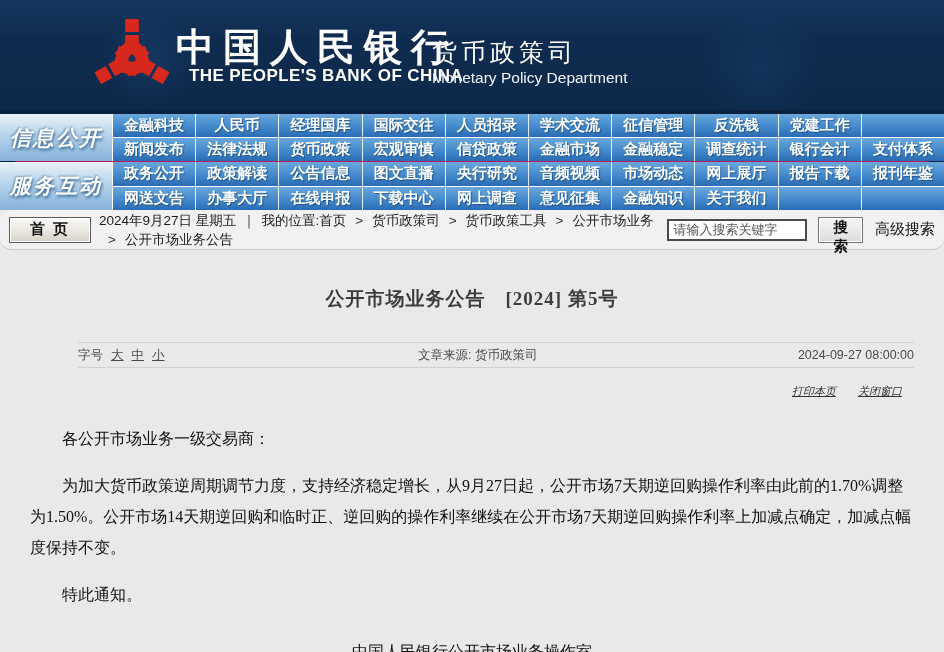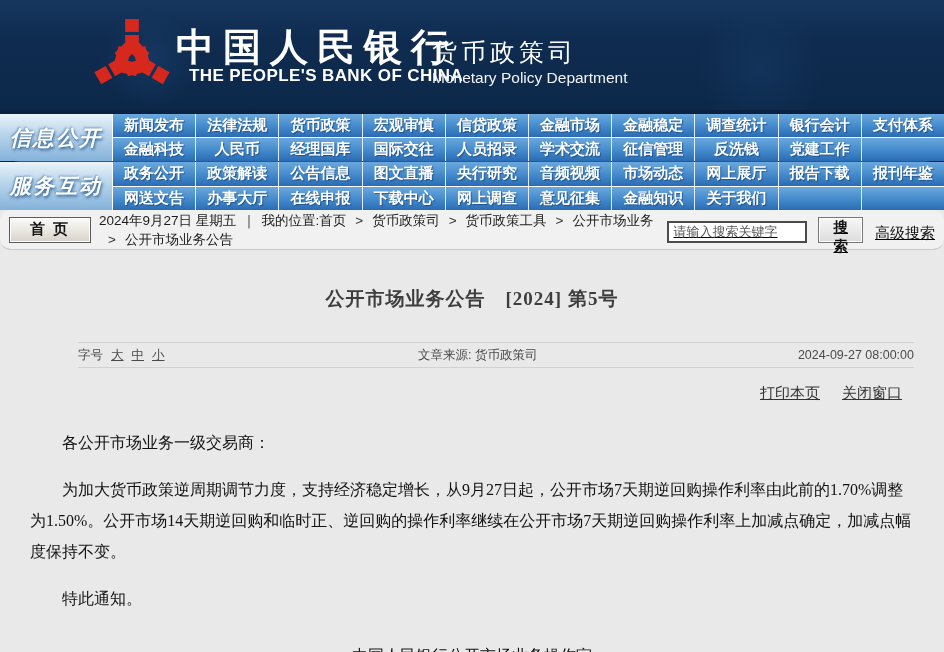--- a/index.html
+++ b/index.html
@@ -73,21 +73,21 @@
     border:1px solid #5a5a5c; box-shadow:inset 0 0 0 1px #ffffff;
     font-weight:bold; font-size:15px; color:#141414; letter-spacing:2px;
     cursor:pointer; font-family:inherit;
   }
   .crumb-text {
     margin-left:8px; width:578px; font-size:13.5px; color:#1c1c1c; line-height:19px;
   }
   .crumb-text .sep { margin:0 6px; }
   .crumb-text .gt { margin:0 9px; color:#333; }
   .crumb-link { cursor:pointer; }
-  .search-area { margin-left:auto; display:flex; align-items:flex-end;text-decoration:underline; }
+  .search-area { margin-left:auto; display:flex; align-items:center; }
   .search-input {
     width:140px; height:22px; border:2px solid #4b4b4b; background:#ffffff;
     font-size:13px; padding:1px 4px; color:#333; font-family:inherit;
   }
   .search-input::placeholder { color:#555; }
   .search-btn {
     margin-left:11px; height:26px; padding:0 9px;
     border:1px solid #767678; background:linear-gradient(180deg,#f7f7f7 0%,#dcdcdc 100%);
     box-shadow:inset 0 0 0 1px #ffffff;
     font-size:14.5px; font-weight:bold; color:#141414; cursor:pointer; font-family:inherit;
@@ -105,21 +105,21 @@
     margin-top:30px; height:26px;
     border-top:1px solid #d2d2d2; border-bottom:1px solid #d2d2d2;
     display:flex; align-items:center; font-size:12.5px; color:#4a4a4a; position:relative;margin-left:48px;
   }
   .meta-left { display:flex; align-items:center; }
   .size-link { margin-left:8px; text-decoration:underline; cursor:pointer; color:#4a4a4a; }
   .meta-source { position:absolute; left:340px; }
   .meta-date { margin-left:auto; }
   .print-row {
     display:flex; justify-content:flex-end; margin-top:16px; padding-right:12px;
-    font-size:15px; color:#333;
+    font-size:11px; color:#333;font-style:italic;
   }
   .print-row span { text-decoration:underline; cursor:pointer; }
   .print-row span + span { margin-left:22px; }
 
   .body-text {
     font-family:"Liberation Serif","DejaVu Serif",serif;
     font-size:16px; color:#121212; line-height:31px;
   }
   .salutation { margin-top:24px; text-indent:2em; }
   .para { margin-top:16px; text-indent:2em; }
@@ -149,43 +149,43 @@
   <div class="bank-en">THE PEOPLE'S BANK OF CHINA</div>
   <div class="dept-cn">货币政策司</div>
   <div class="dept-en">Monetary Policy Department</div>
 </div>
 
 <div class="nav">
     <div class="nav-group">
       <div class="nav-label">信息公开</div>
       <div class="nav-cells">
         <div class="nav-row">
+          <div class="nav-cell">金融科技</div>
+          <div class="nav-cell">人民币</div>
+          <div class="nav-cell">经理国库</div>
+          <div class="nav-cell">国际交往</div>
+          <div class="nav-cell">人员招录</div>
+          <div class="nav-cell">学术交流</div>
+          <div class="nav-cell">征信管理</div>
+          <div class="nav-cell">反洗钱</div>
+          <div class="nav-cell">党建工作</div>
+          <div class="nav-cell"></div>
+        </div>
+        <div class="nav-row">
           <div class="nav-cell">新闻发布</div>
           <div class="nav-cell">法律法规</div>
           <div class="nav-cell">货币政策</div>
           <div class="nav-cell">宏观审慎</div>
           <div class="nav-cell">信贷政策</div>
           <div class="nav-cell">金融市场</div>
           <div class="nav-cell">金融稳定</div>
           <div class="nav-cell">调查统计</div>
           <div class="nav-cell">银行会计</div>
           <div class="nav-cell">支付体系</div>
         </div>
-        <div class="nav-row">
-          <div class="nav-cell">金融科技</div>
-          <div class="nav-cell">人民币</div>
-          <div class="nav-cell">经理国库</div>
-          <div class="nav-cell">国际交往</div>
-          <div class="nav-cell">人员招录</div>
-          <div class="nav-cell">学术交流</div>
-          <div class="nav-cell">征信管理</div>
-          <div class="nav-cell">反洗钱</div>
-          <div class="nav-cell">党建工作</div>
-          <div class="nav-cell"></div>
-        </div>
       </div>
     </div>
     <div class="nav-group">
       <div class="nav-label">服务互动</div>
       <div class="nav-cells">
         <div class="nav-row">
           <div class="nav-cell">政务公开</div>
           <div class="nav-cell">政策解读</div>
           <div class="nav-cell">公告信息</div>
           <div class="nav-cell">图文直播</div>

